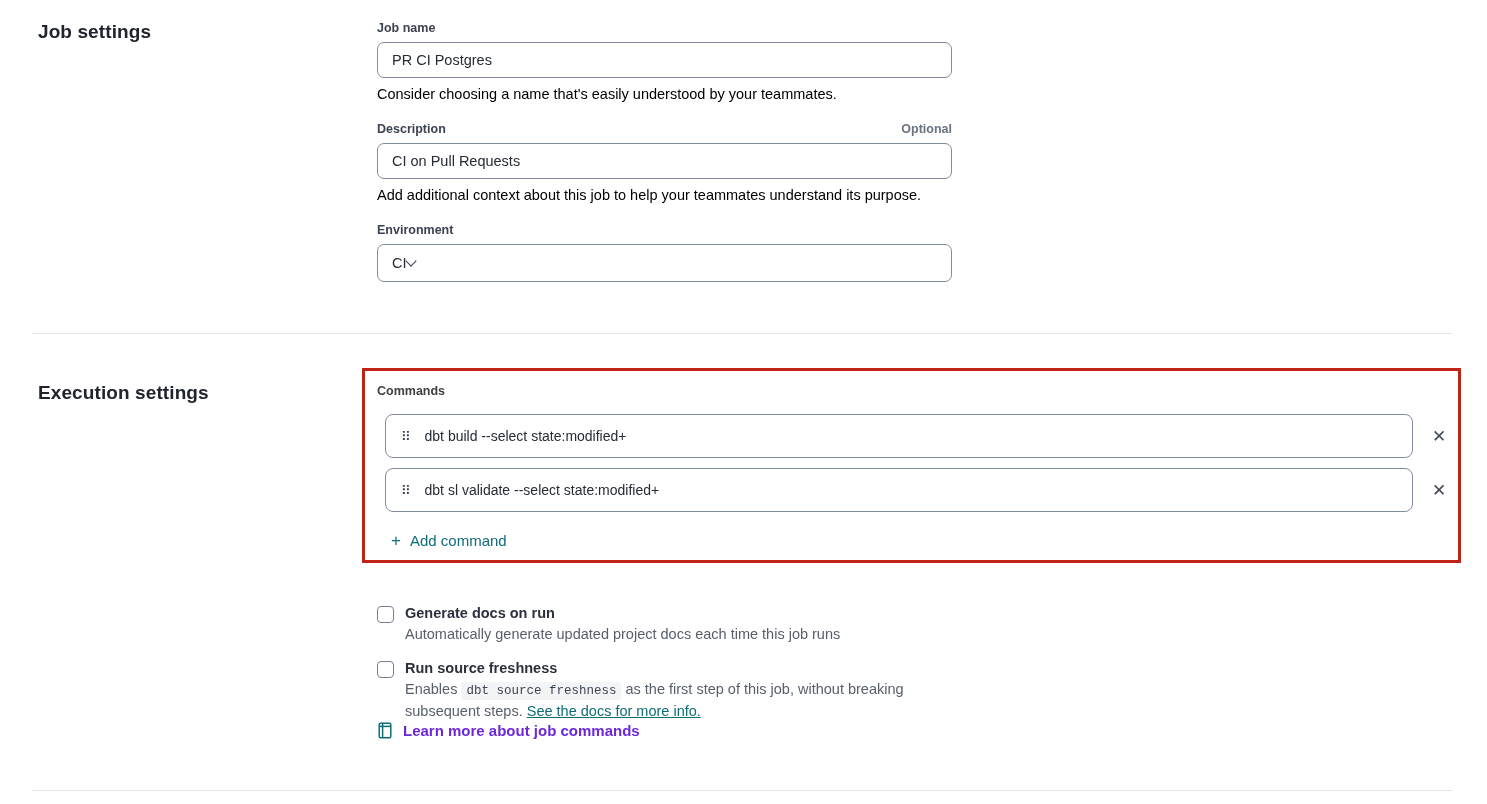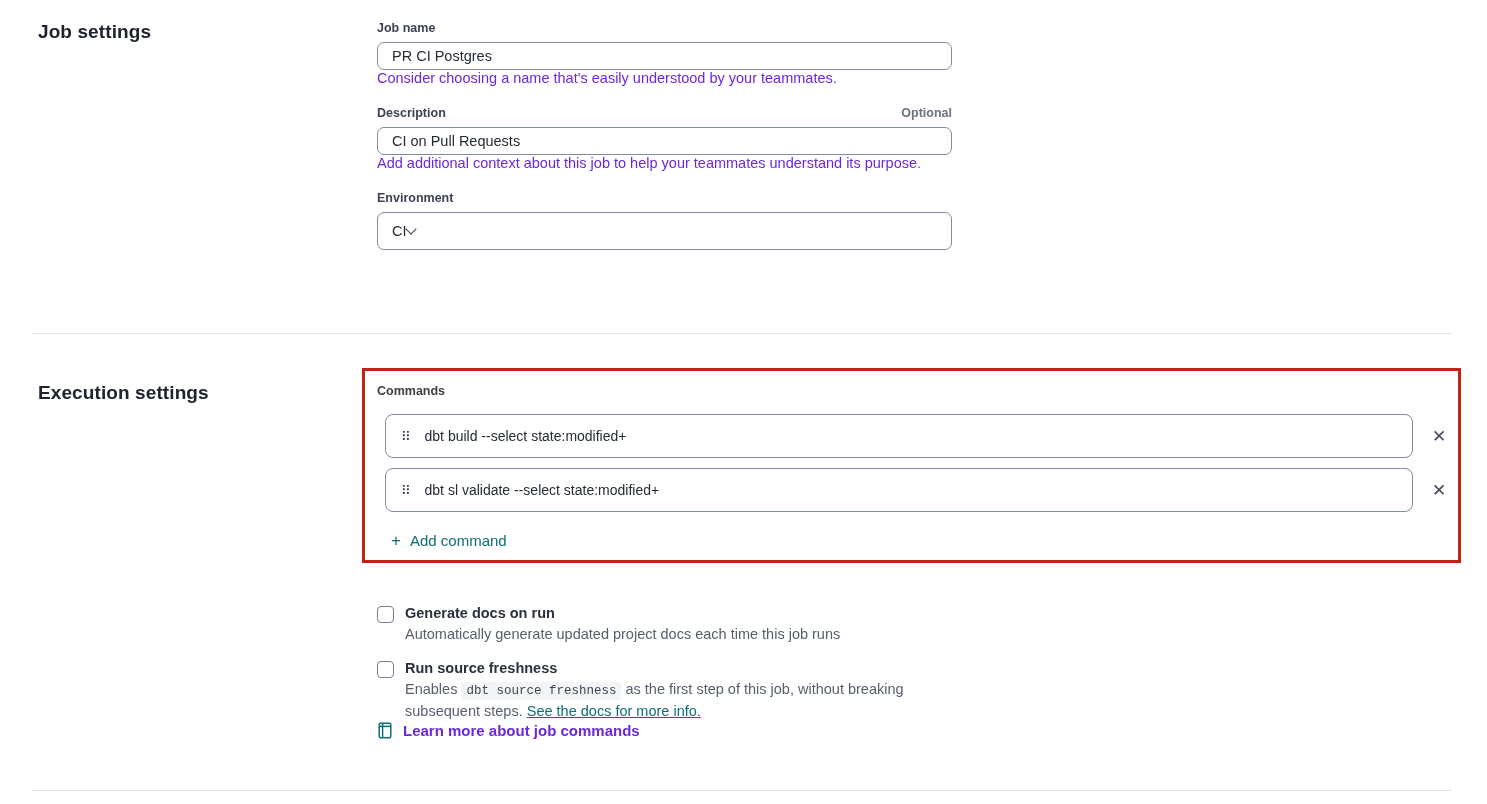--- a/index.html
+++ b/index.html
@@ -14,25 +14,25 @@
   }
   #job-settings-heading { top:21px; }
   #execution-settings-heading { top:382px; }
 
   .form-col { position:absolute; left:377px; top:21px; width:575px; }
   .field { margin-bottom:20px; }
   .label-row { display:flex; justify-content:space-between; align-items:flex-start; margin-bottom:7px; }
   .field-label { font-size:12.5px; font-weight:700; color:#3c4252; }
   .optional-label { font-size:12.5px; font-weight:700; color:#6b7280; }
   .text-input {
-    width:100%; height:28px; border:1px solid #828ca0; border-radius:7px;
+    width:100%; height:36px; border:1px solid #828ca0; border-radius:7px;
     padding:0 14px; font-size:14.5px; color:#262b36; background:#fff;
     font-family:"Liberation Sans","DejaVu Sans",sans-serif; outline:none;
   }
-  .help-text { font-size:14.5px; color:#6d28d9; }
+  .help-text { margin-top:8px; font-size:14.5px; color:#000000; }
 
   .select-box {
     width:100%; height:38px; border:1px solid #828ca0; border-radius:7px;
     padding:0 14px; display:flex; align-items:center; justify-content:flex-start;
     font-size:14.5px; color:#262b36; background:#fff; cursor:pointer;
   }
   .chevron { width:8px; height:8px; border-left:1.5px solid #3c4252; border-bottom:1.5px solid #3c4252;
     transform:rotate(-45deg); margin-top:-4px; }
 
   .divider { position:absolute; left:32px; right:35px; height:1px; background:#e2e3e5; }

